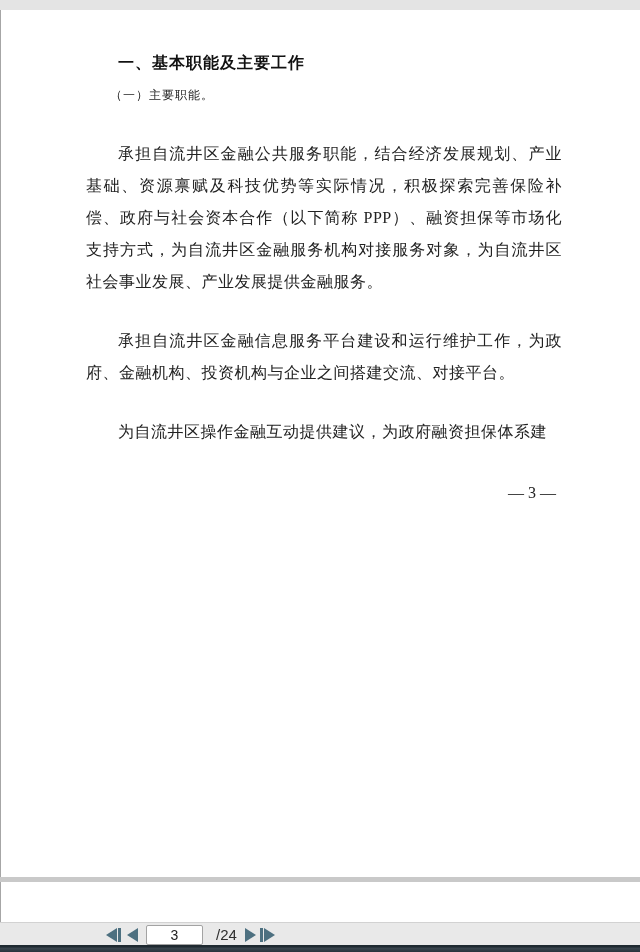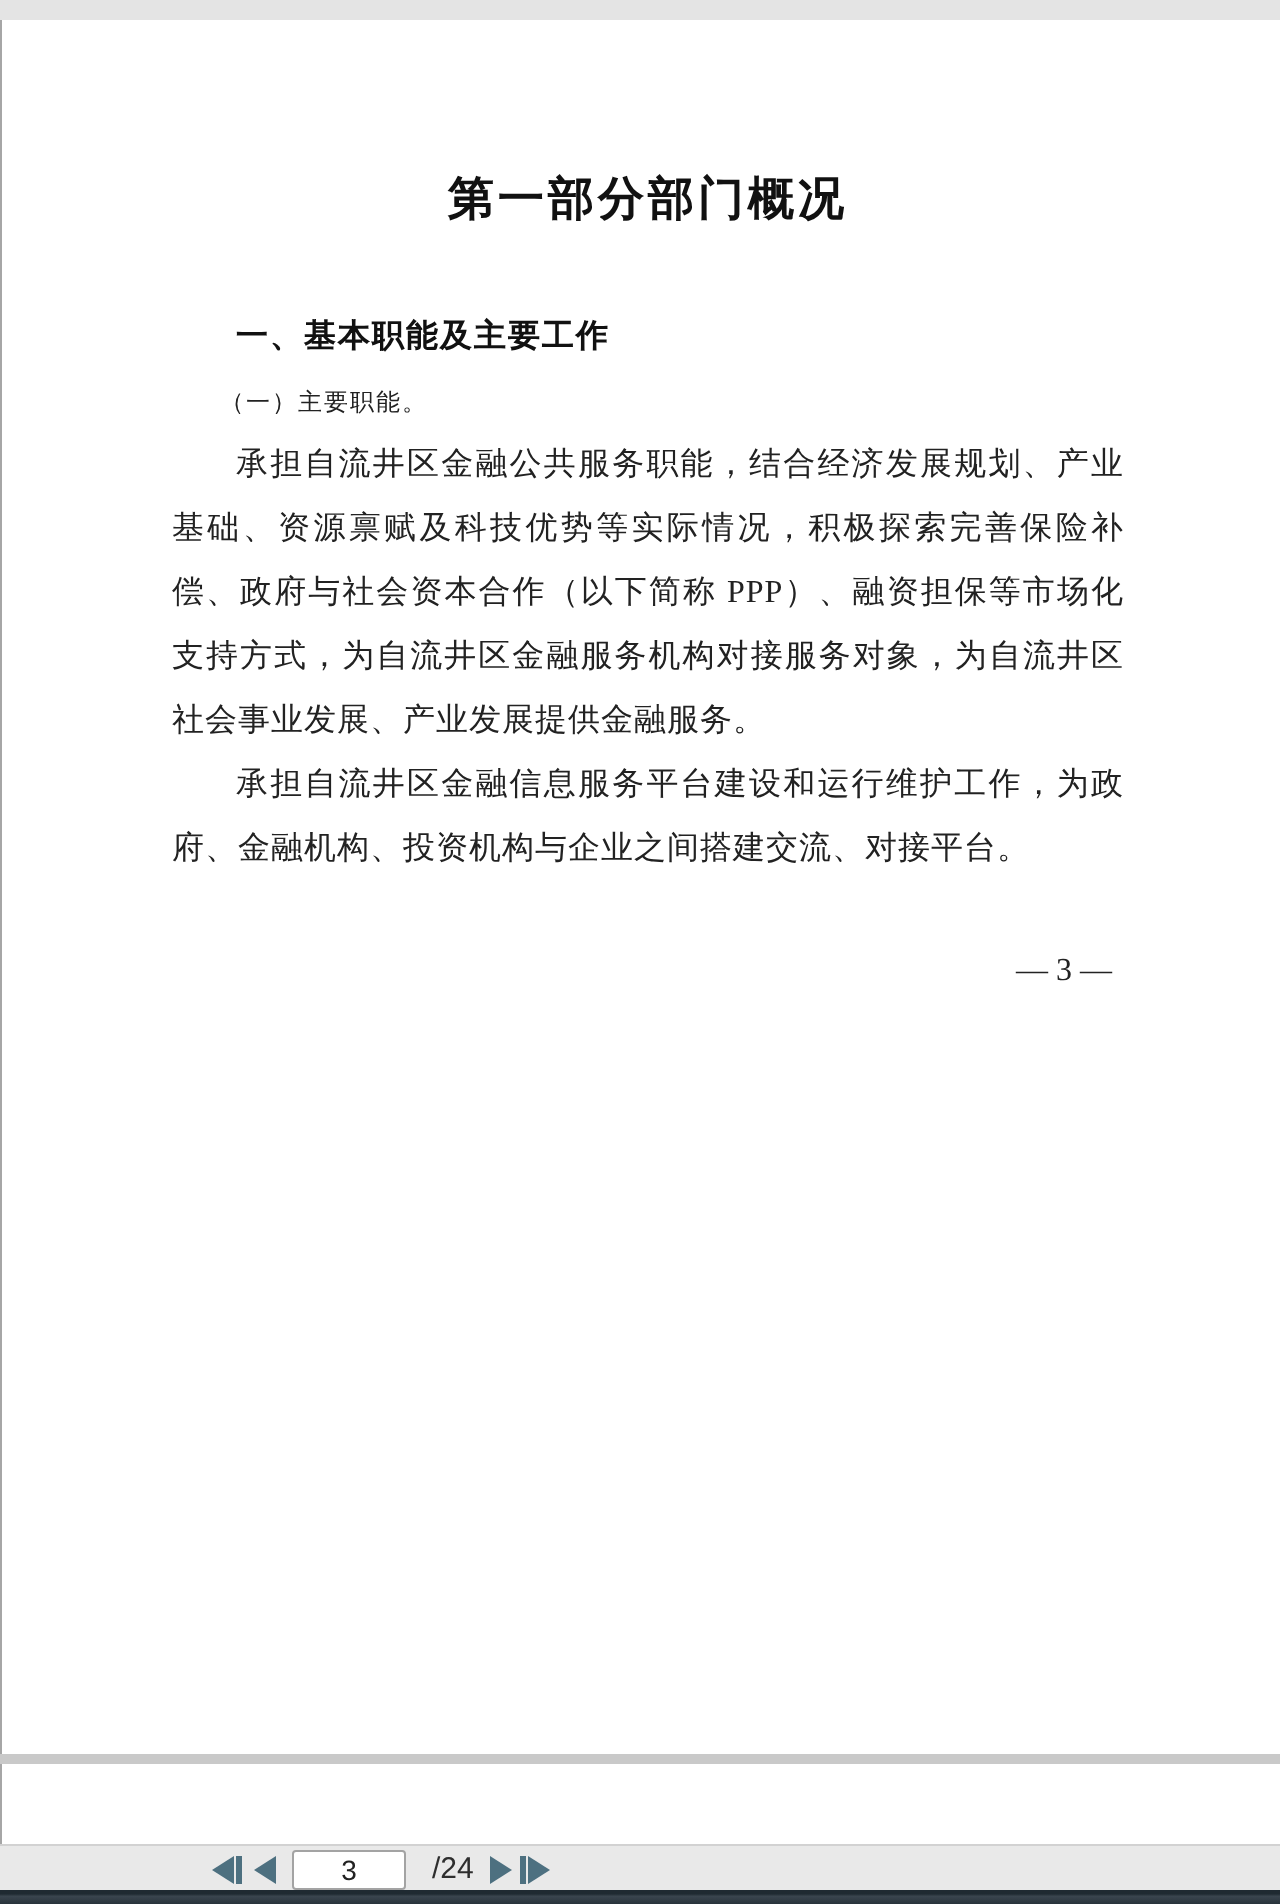--- a/index.html
+++ b/index.html
@@ -58,20 +58,21 @@
     letter-spacing: 1px;
     color: #222;
   }
   .body-par {
     font-size: 16px;
     line-height: 32px;
     text-indent: 2em;
     text-align: justify;
     letter-spacing: 0.5px;
     color: #222;
+    margin-top: 27px;
   }
   .page-number {
     margin-top: 34px;
     font-size: 16px;
     line-height: 22px;
     text-align: right;
     padding-right: 6px;
     color: #222;
   }
 
@@ -125,25 +126,25 @@
     background: linear-gradient(to bottom, #1f2a31 0%, #1f2a31 28%, #3a454e 45%, #28333b 100%);
   }
 </style>
 </head>
 <body>
 
 <div class="viewport">
 
   <div class="page page-current">
     <div class="content">
-      <div class="doc-title">第一部分部门概况</div>
       <div class="section-heading">一、基本职能及主要工作</div>
       <div class="subsection-heading">（一）主要职能。</div>
       <p class="body-par">承担自流井区金融公共服务职能，结合经济发展规划、产业基础、资源禀赋及科技优势等实际情况，积极探索完善保险补偿、政府与社会资本合作（以下简称 PPP）、融资担保等市场化支持方式，为自流井区金融服务机构对接服务对象，为自流井区社会事业发展、产业发展提供金融服务。</p>
       <p class="body-par">承担自流井区金融信息服务平台建设和运行维护工作，为政府、金融机构、投资机构与企业之间搭建交流、对接平台。</p>
+      <p class="body-par">为自流井区操作金融互动提供建议，为政府融资担保体系建</p>
       <div class="page-number">— 3 —</div>
     </div>
   </div>
 
   <div class="page-gap"></div>
 
   <div class="page page-next"></div>
 
   <div class="toolbar">
     <div class="pager">

